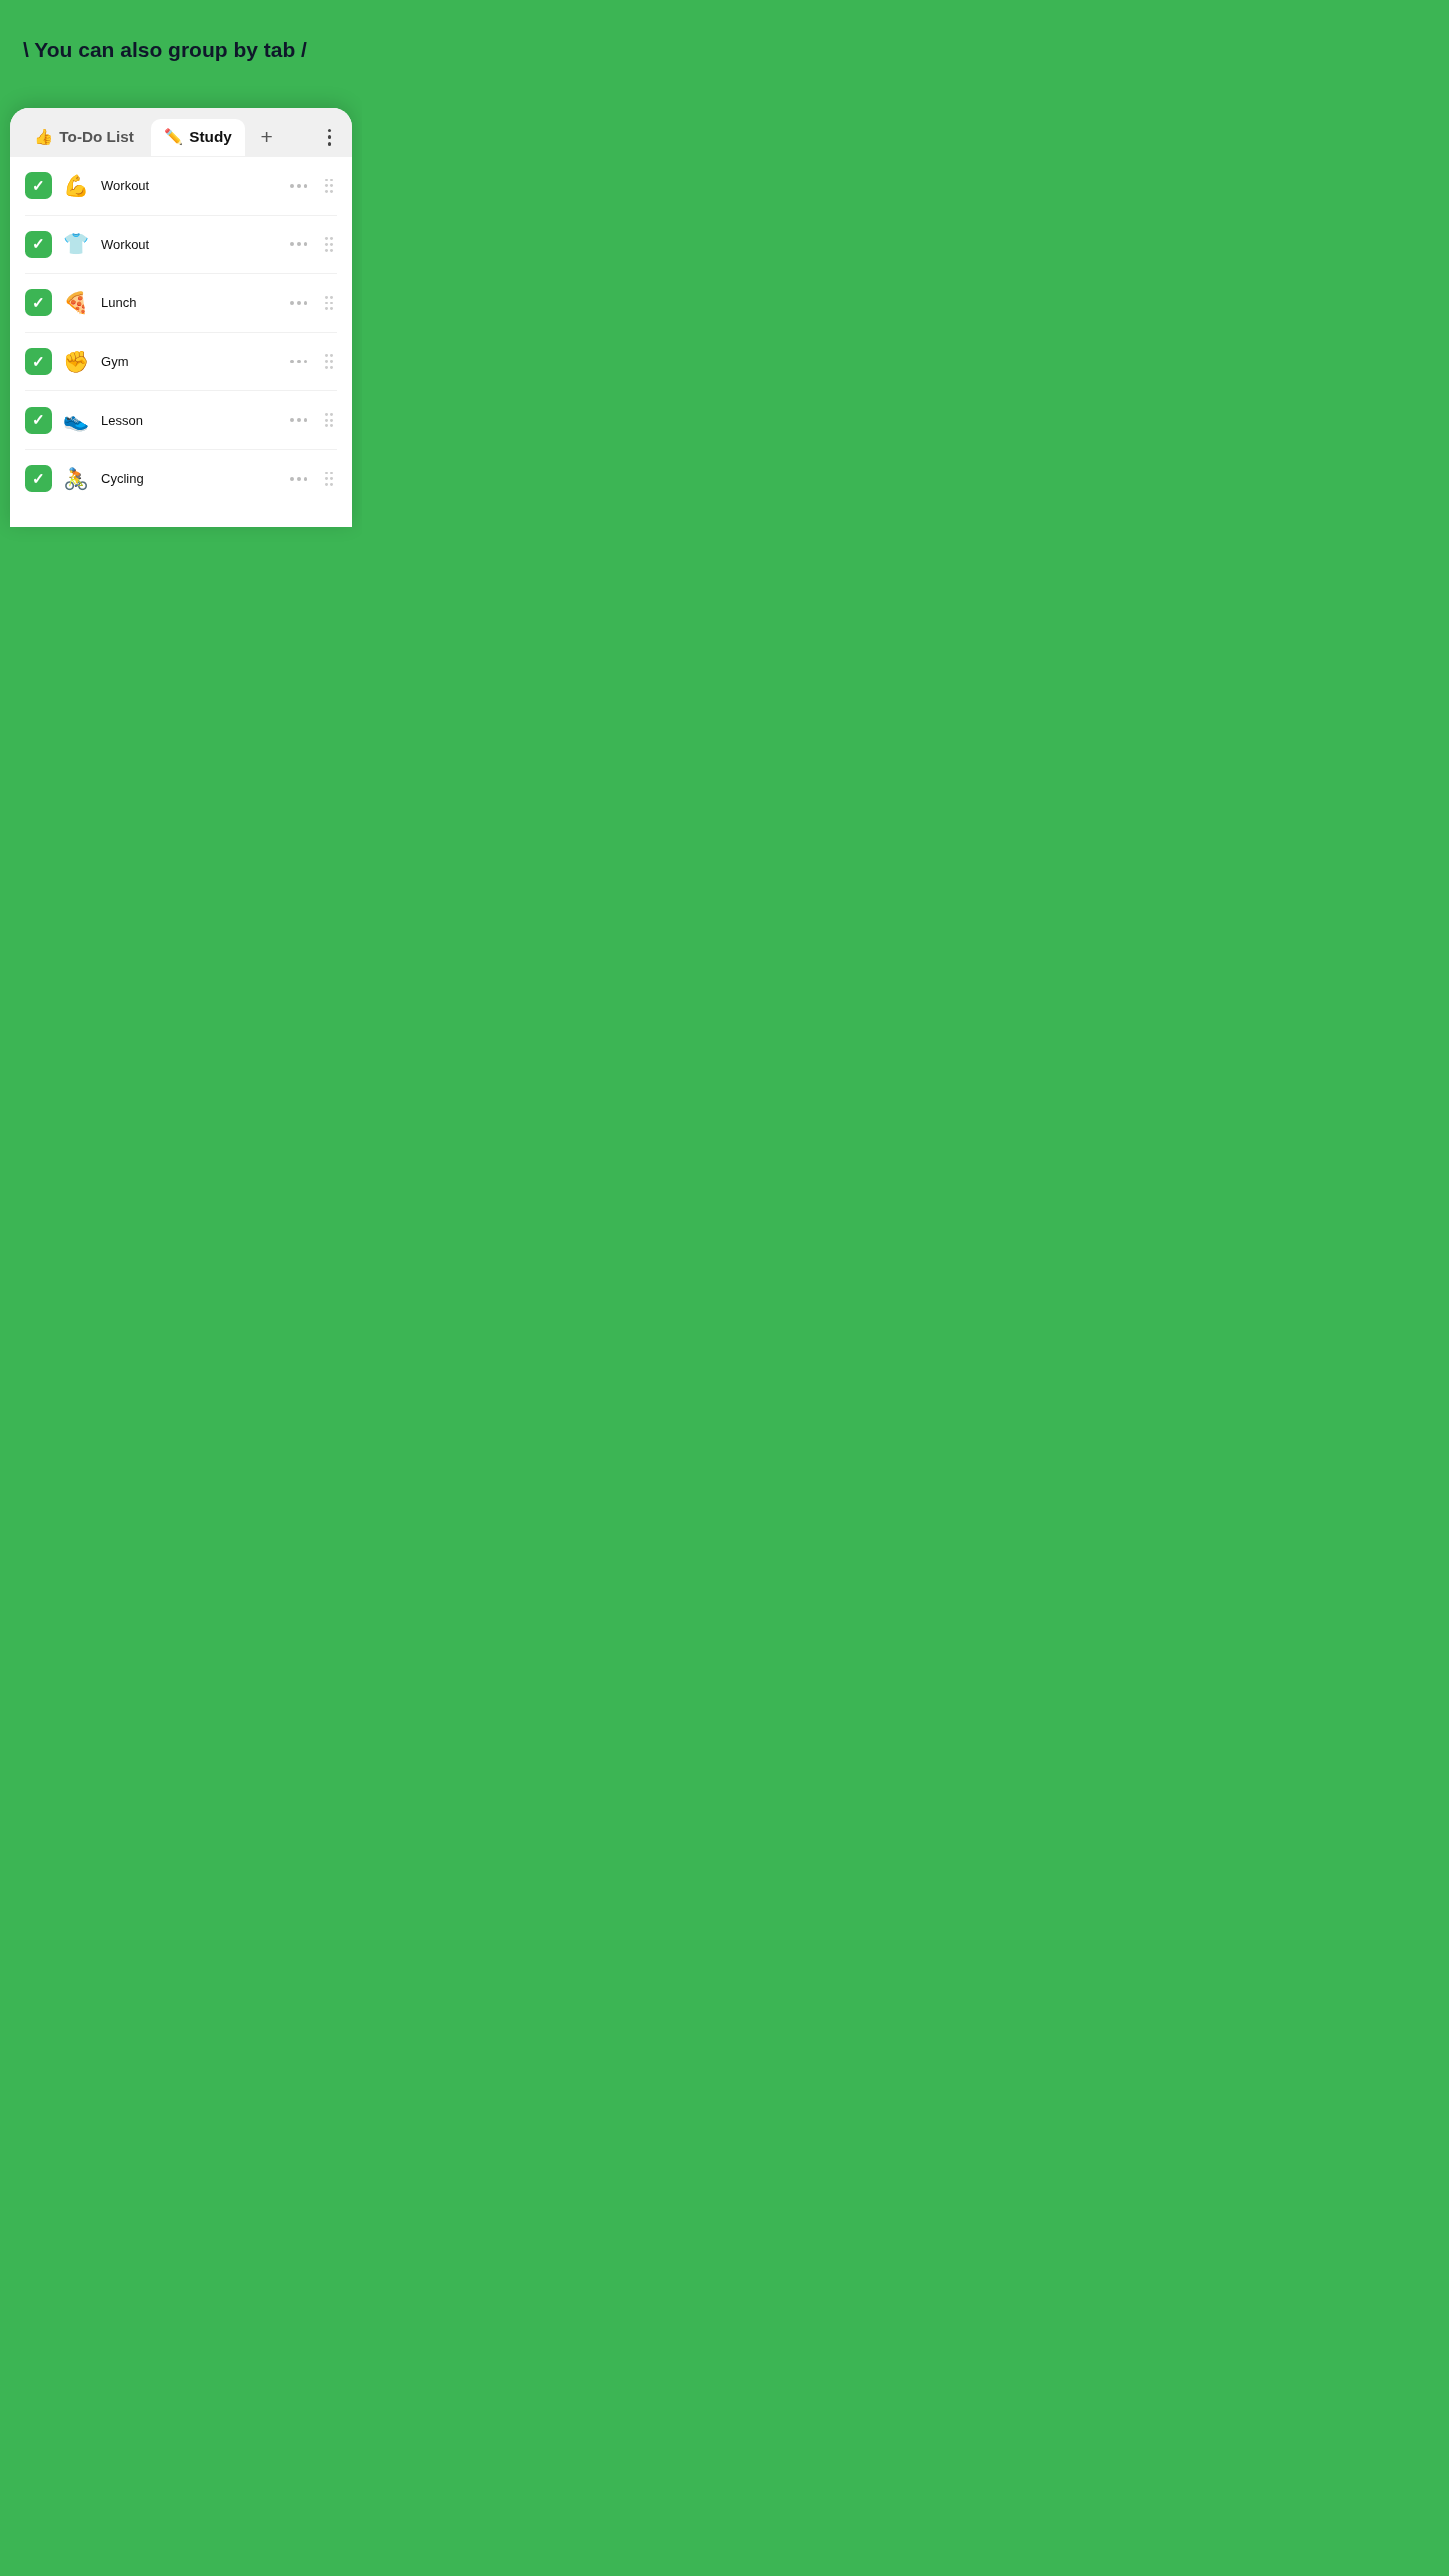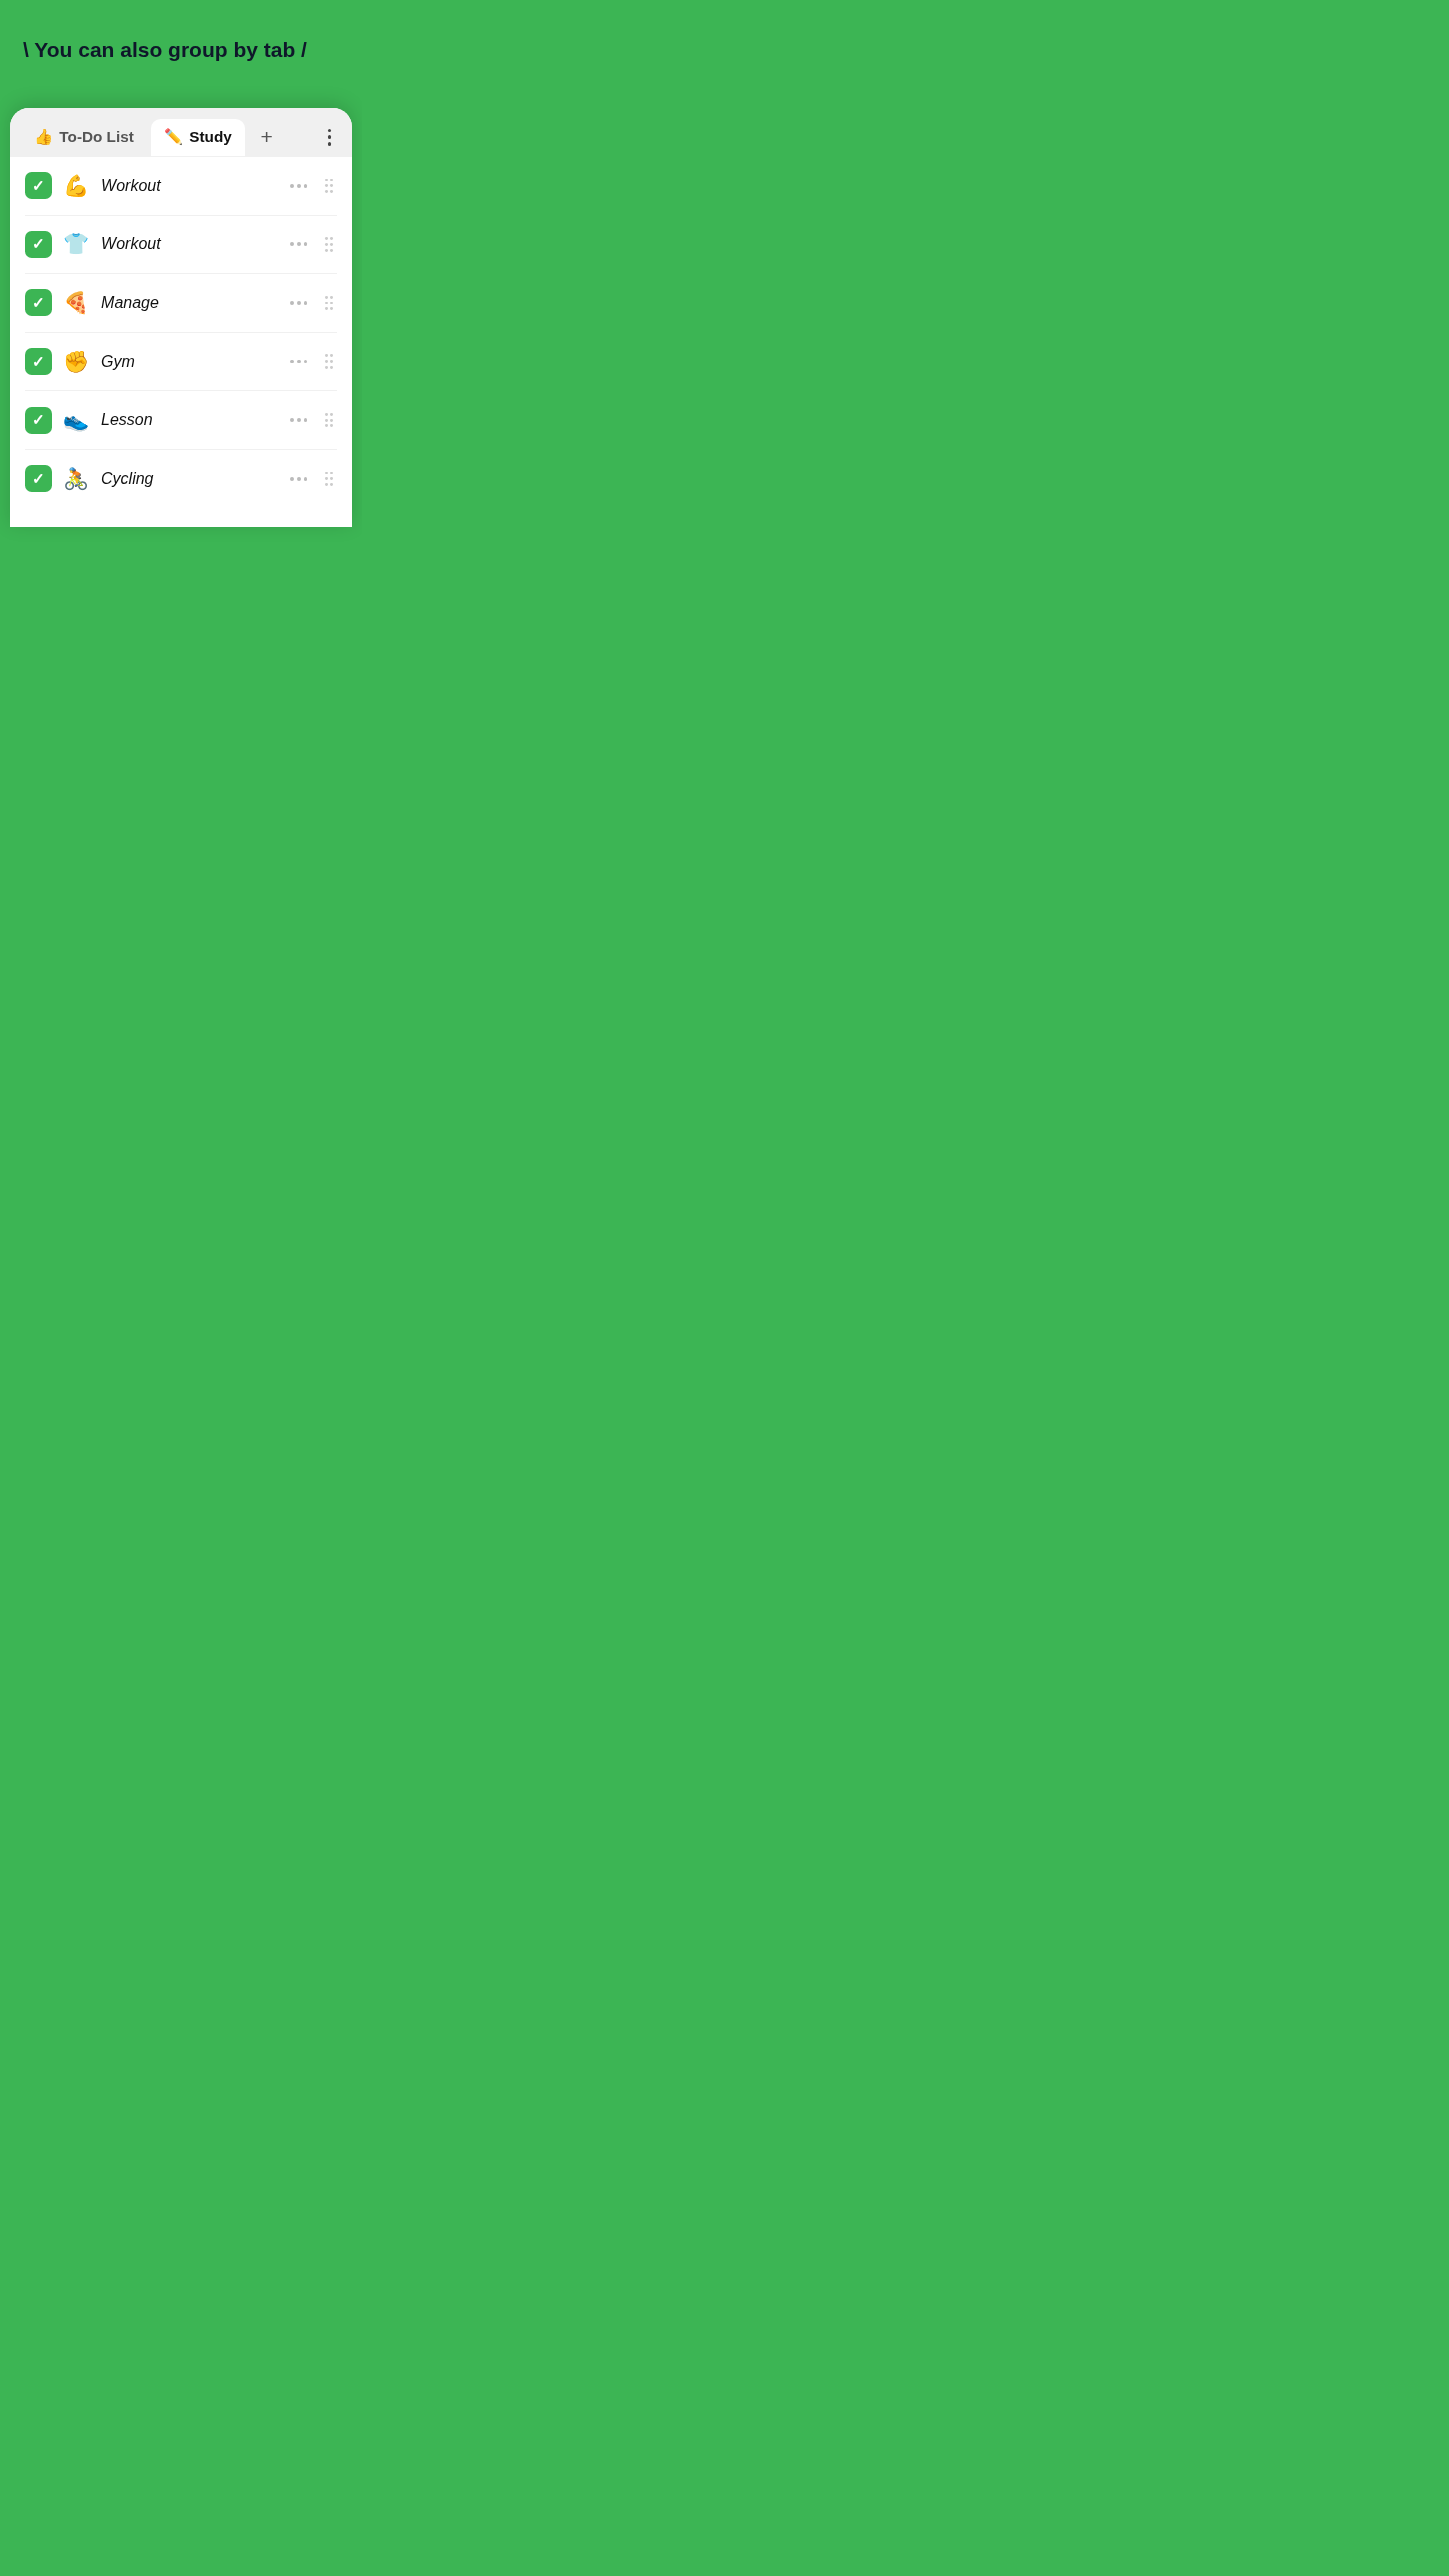--- a/index.html
+++ b/index.html
@@ -154,25 +154,24 @@
       font-size: 15.3px;
       font-weight: 900;
     }
 
     .task-emoji {
       font-size: 21px;
       flex-shrink: 0;
     }
 
     .task-name {
-      font-size: 16px;
+      font-size: 13px;
       font-weight: 500;
       color: #111;
       flex: 1;
-      font-style: italic;
     }
 
     .task-actions {
       display: flex;
       align-items: center;
       gap: 9.6px;
       margin-left: auto;
     }
 
     .three-dots {
@@ -278,21 +277,21 @@
               <span></span>
           </div>
         </div>
       </div>
 
       <div class="task-item">
         <div class="checkbox">
           <span class="checkbox-check">✓</span>
         </div>
         <span class="task-emoji">🍕</span>
-        <span class="task-name">Manage</span>
+        <span class="task-name">Lunch</span>
         <div class="task-actions">
           <div class="three-dots">
             <span></span>
               <span></span>
               <span></span>
           </div>
           <div class="drag-handle">
             <span></span>
               <span></span>
               <span></span>

